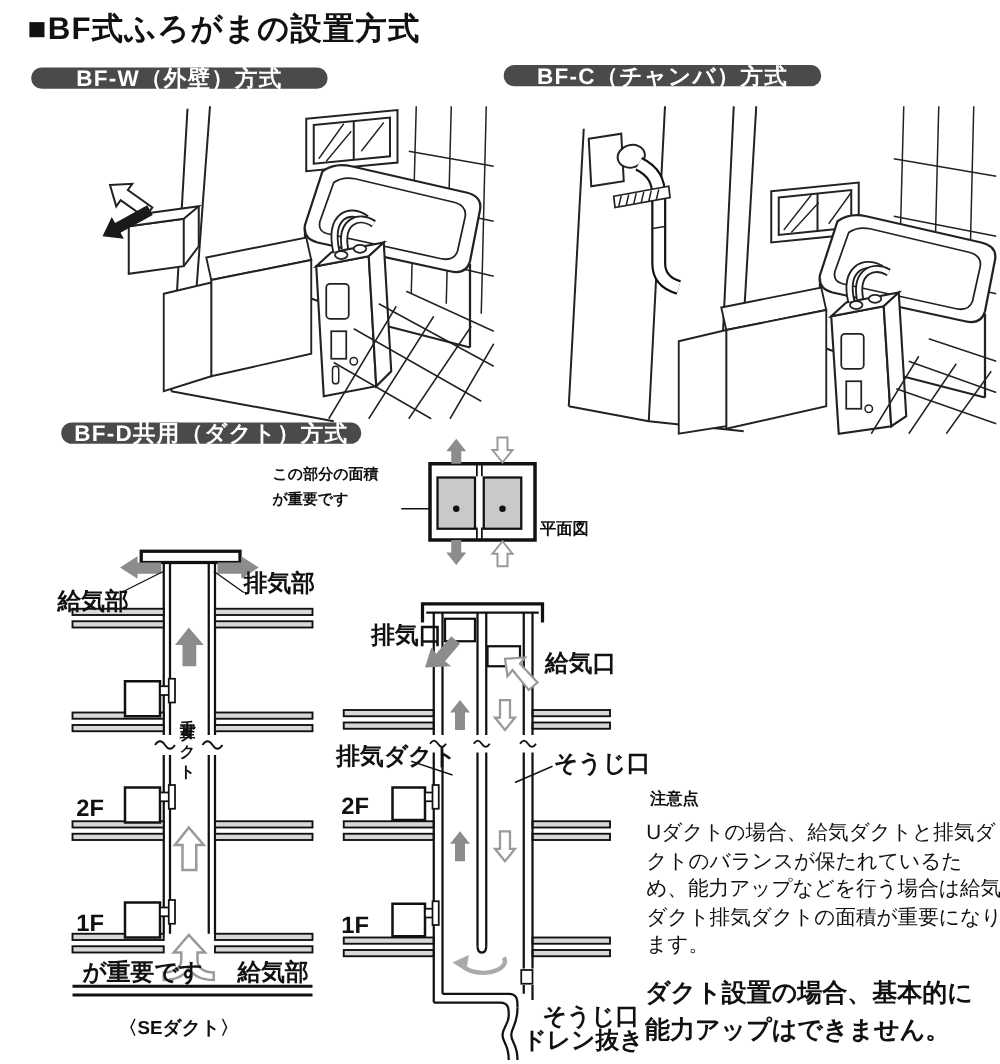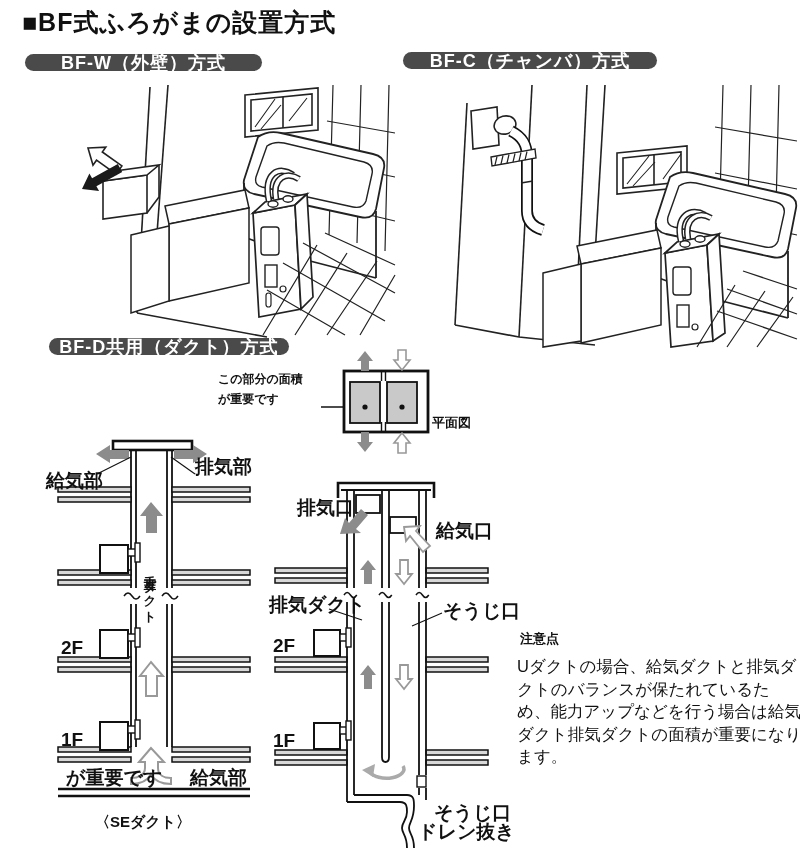--- a/index.html
+++ b/index.html
@@ -302,14 +302,15 @@
   <div class="abs lbl" style="left:269px;top:592px;">排気ダクト</div>
   <div class="abs lbl" style="left:443px;top:598px;">そうじ口</div>
   <div class="abs lbl" style="left:273px;top:635px;">2F</div>
   <div class="abs lbl" style="left:273px;top:730px;">1F</div>
   <div class="abs lbl" style="left:434px;top:800px;text-align:center;">そうじ口</div>
   <div class="abs lbl" style="left:418px;top:819px;">ドレン抜き</div>
   <div class="abs cap" style="left:323px;top:855px;">〈Uダクト〉</div>
 
   <div class="abs notes-head">注意点</div>
   <div class="abs notes-body">Uダクトの場合、給気ダクトと排気ダクトのバランスが保たれているため、能力アップなどを行う場合は給気ダクト排気ダクトの面積が重要になります。</div>
+  <div class="abs notes-warn">ダクト設置の場合、基本的に能力アップはできません。</div>
 
 </div>
 
 </body></html>

